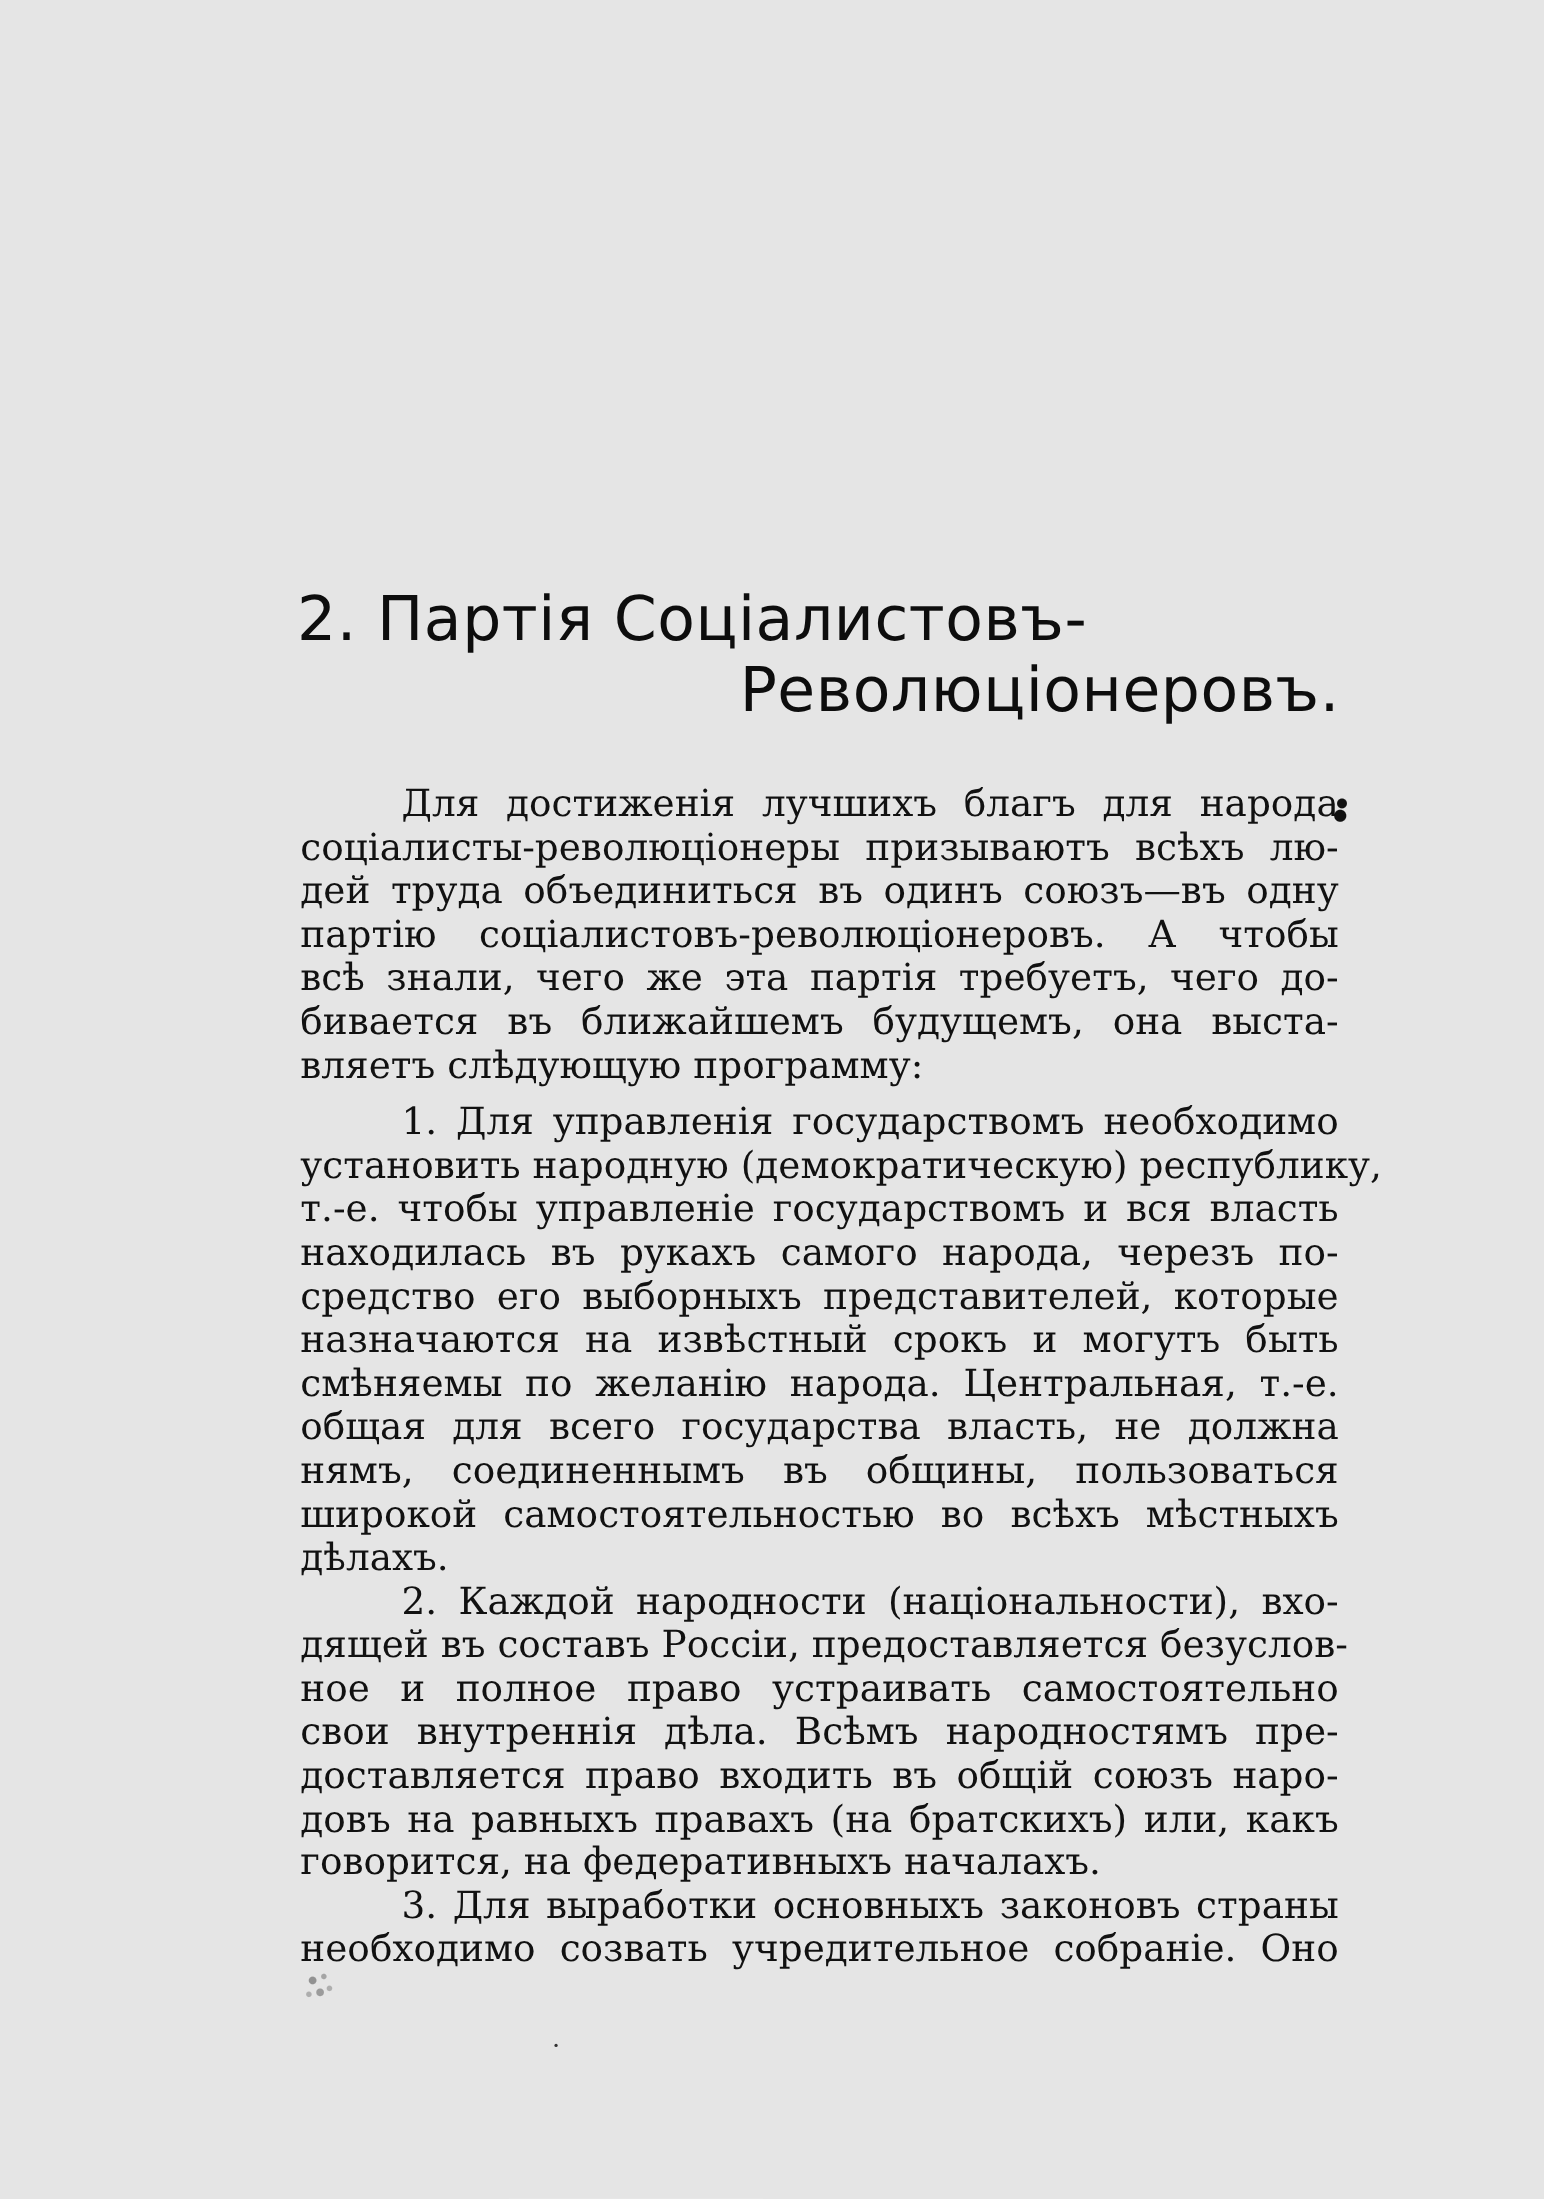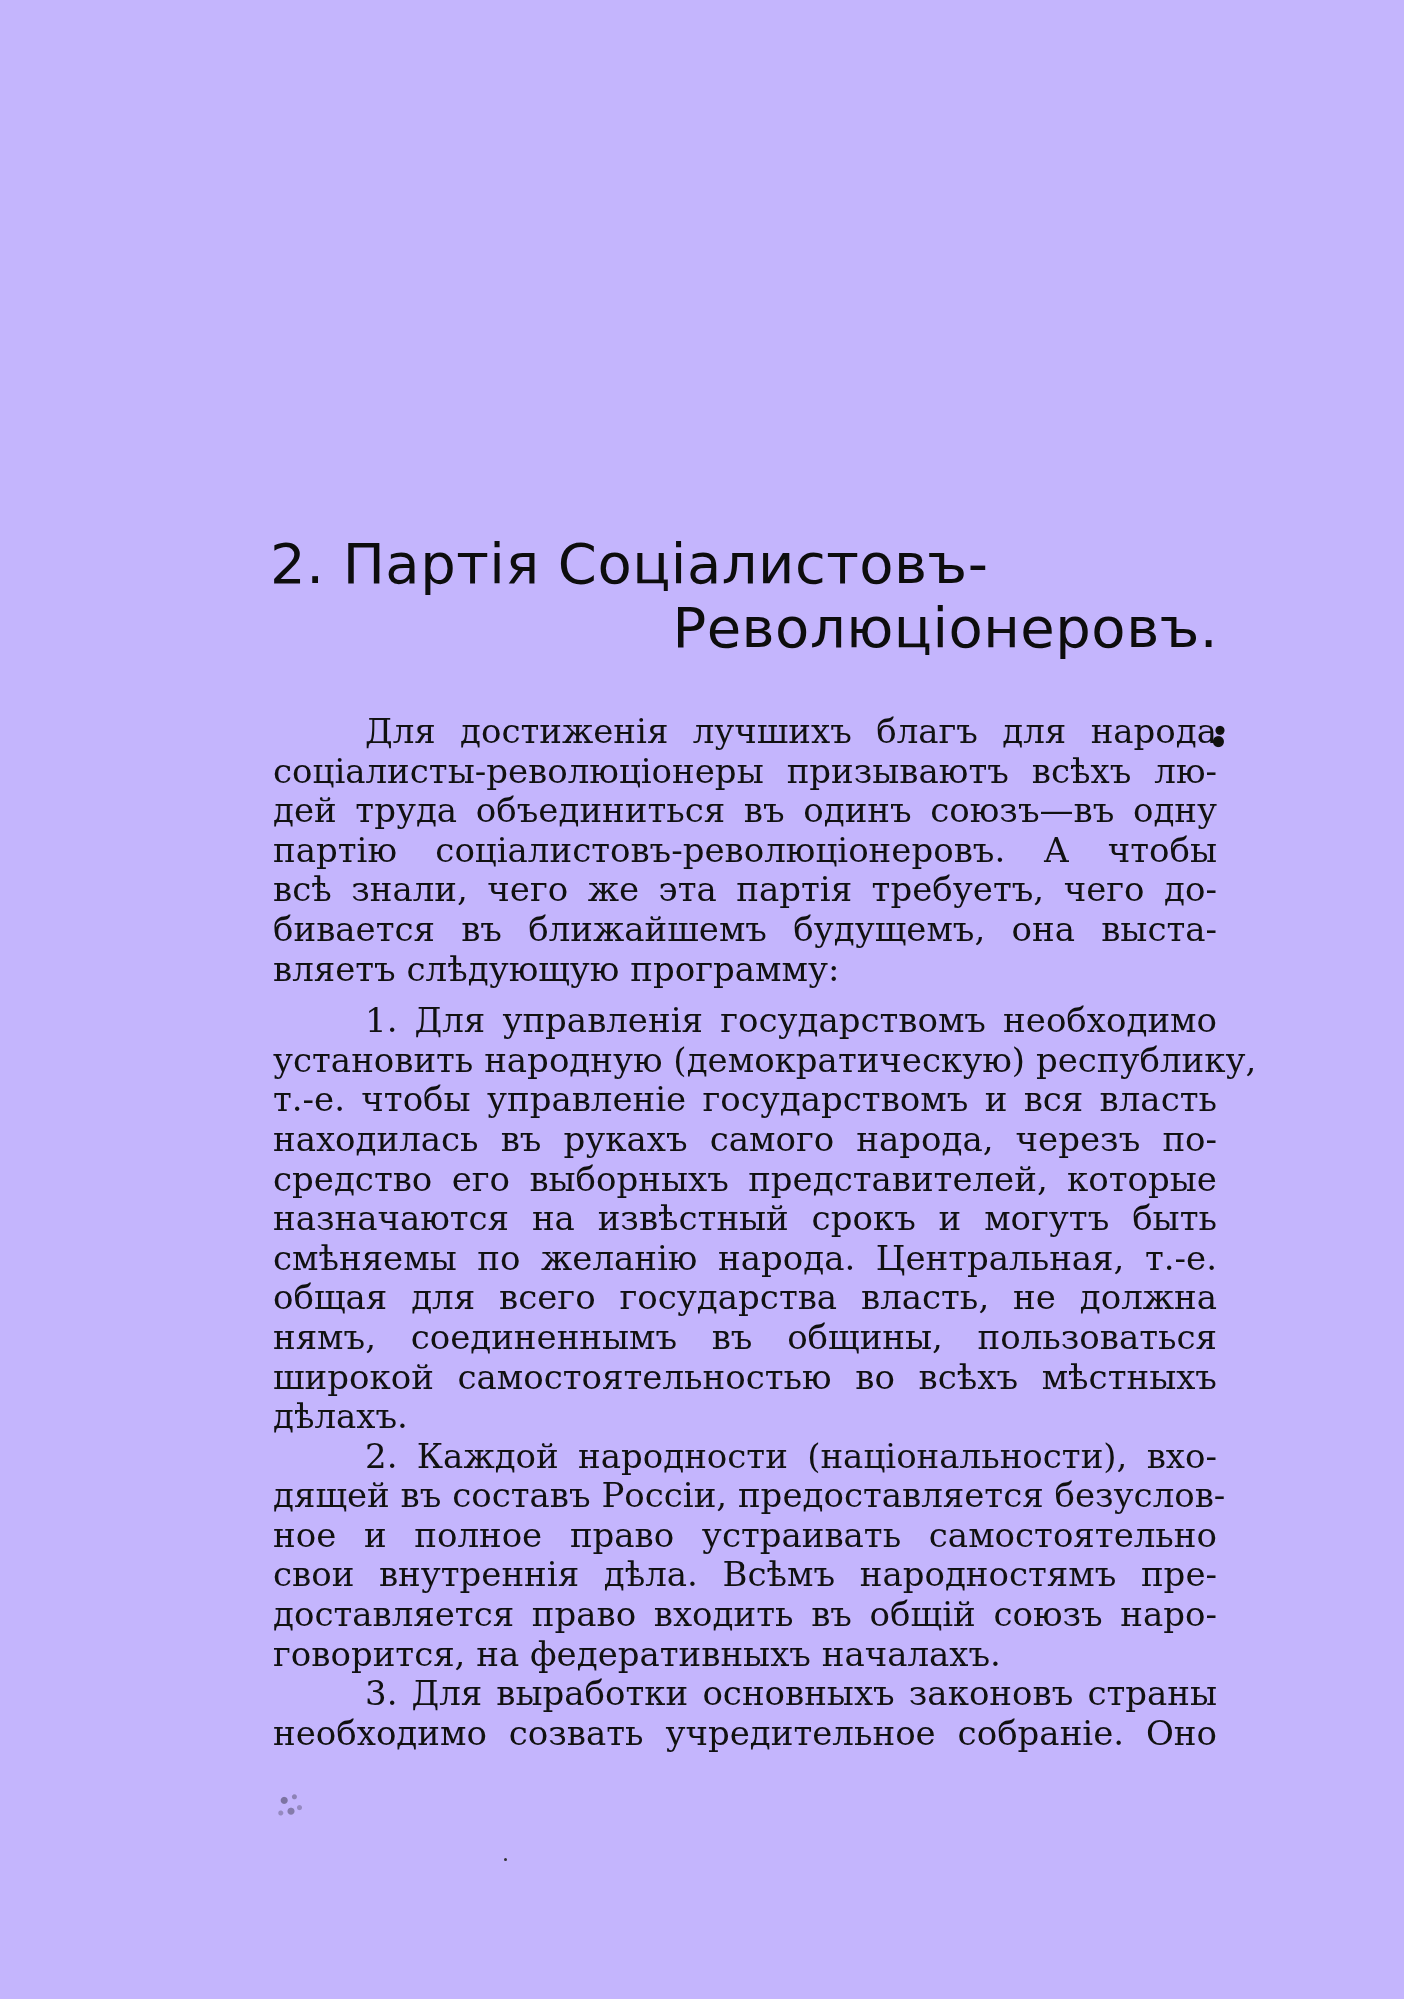--- a/index.html
+++ b/index.html
@@ -11,21 +11,21 @@
     width: 1404px;
     height: 1999px;
     position: relative;
     overflow: hidden;
     color: #111111;
   }
   .page {
     position: absolute;
     left: 0; top: 0;
     width: 1404px; height: 1999px;
-    background: #c4b5fd;
+    background: #e5e5e5;
   }
   .title-line-1 {
     position: absolute;
     left: 270px;
     top: 536px;
     font-family: "DejaVu Sans", sans-serif;
     font-size: 56px;
     font-weight: normal;
     letter-spacing: 0.5px;
     white-space: nowrap;
@@ -130,20 +130,21 @@
     <span class="line">общая для всего государства власть, не должна</span>
     <span class="line">нямъ, соединеннымъ въ общины, пользоваться</span>
     <span class="line">широкой самостоятельностью во всѣхъ мѣстныхъ</span>
     <span class="line last">дѣлахъ.</span>
 
     <span class="line indent">2. Каждой народности (національности), вхо-</span>
     <span class="line">дящей въ составъ Россіи, предоставляется безуслов-</span>
     <span class="line">ное и полное право устраивать самостоятельно</span>
     <span class="line">свои внутреннія дѣла. Всѣмъ народностямъ пре-</span>
     <span class="line">доставляется право входить въ общій союзъ наро-</span>
+    <span class="line">довъ на равныхъ правахъ (на братскихъ) или, какъ</span>
     <span class="line last">говорится, на федеративныхъ началахъ.</span>
 
     <span class="line indent">3. Для выработки основныхъ законовъ страны</span>
     <span class="line">необходимо созвать учредительное собраніе. Оно</span>
   </div>
 
   <div class="blot"></div>
   <div class="smudge"></div>
   <div class="speck"></div>
 </div>

